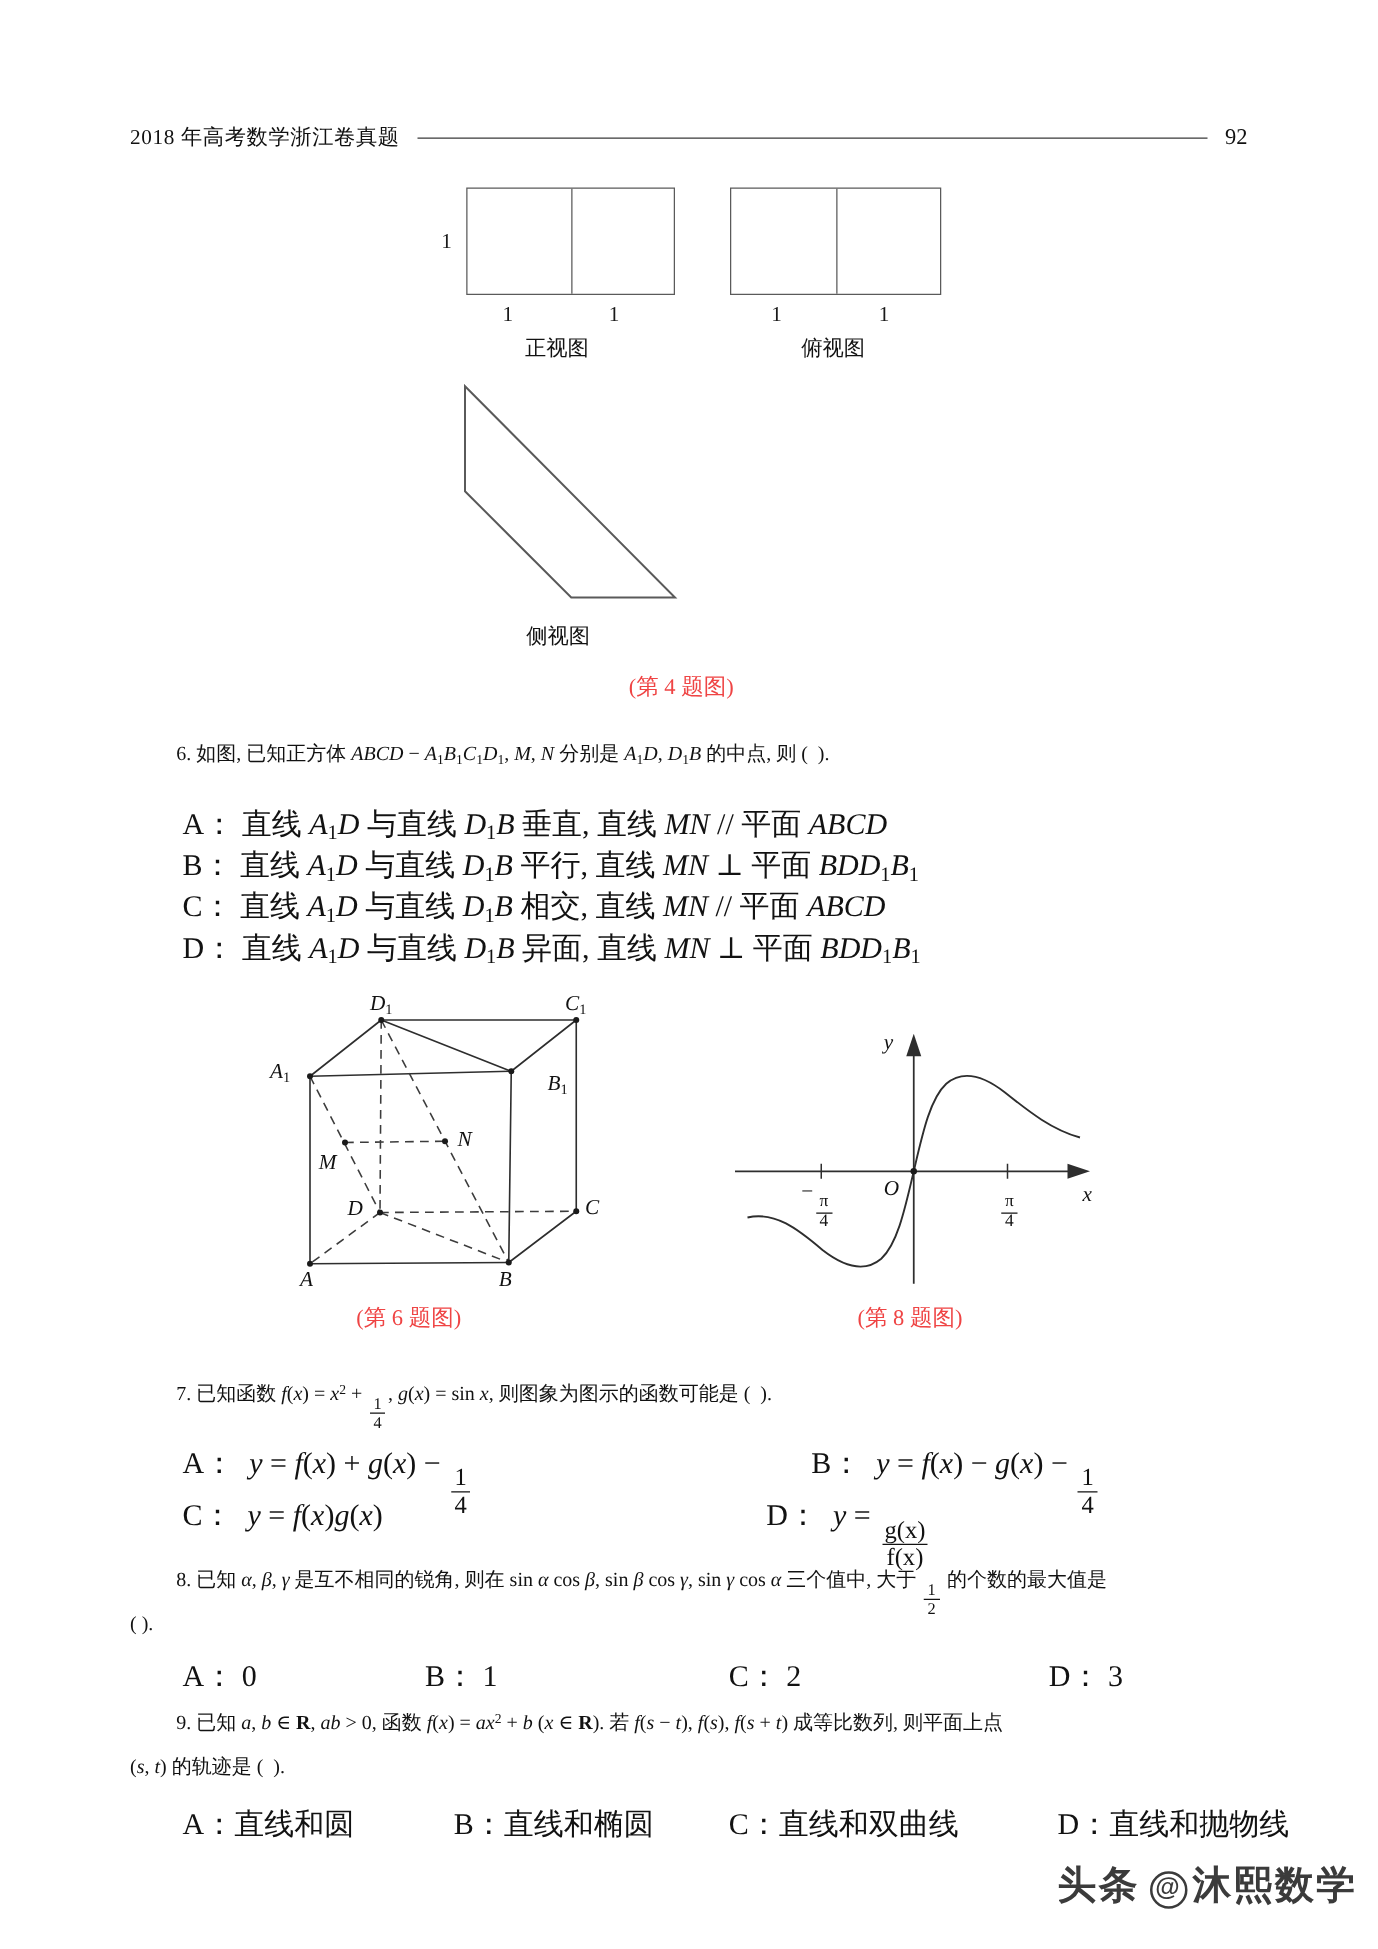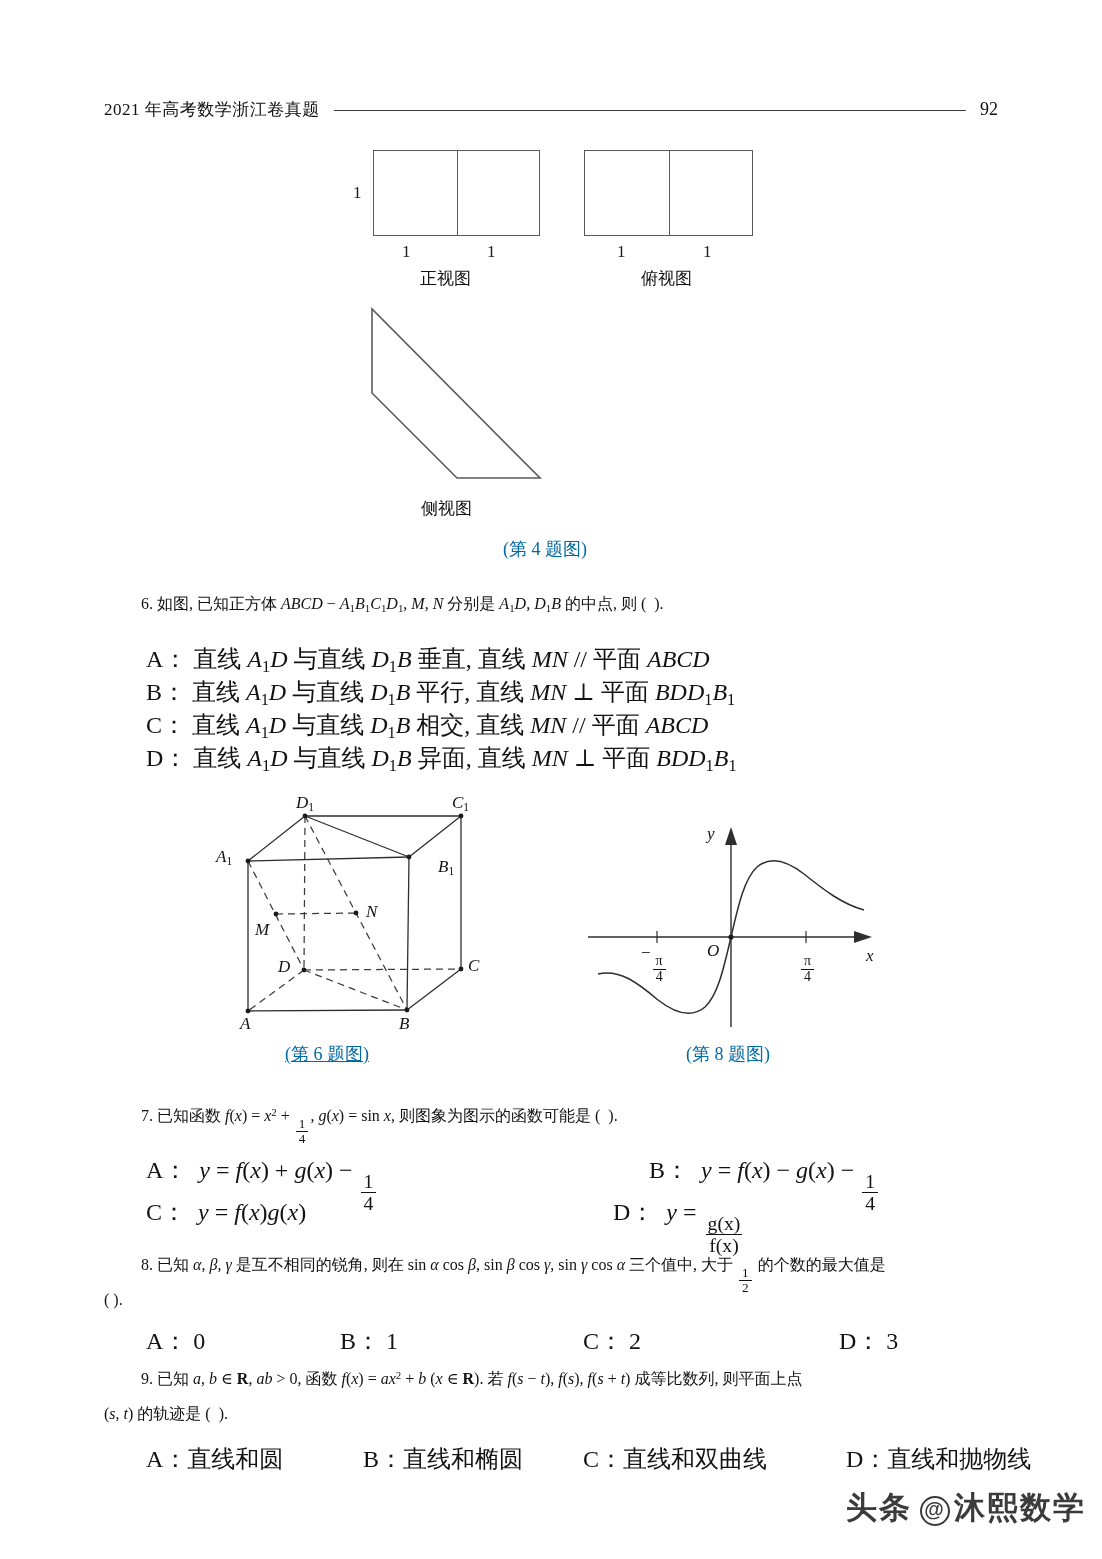--- a/index.html
+++ b/index.html
@@ -57,21 +57,21 @@
     font-size: 16px;
     line-height: 1.55;
     color: #121212;
   }
   .opt {
     font-size: 24px;
     color: #121212;
   }
   .cap {
     font-size: 18px;
-    color: #0369a1;
+    color: #ef4444;
   }
   .figlabel {
     font-size: 17px;
     color: #121212;
   }
   .num { font-size: 17px; }
 
   i.v, .mi { font-style: italic; font-family: "Liberation Serif", serif; }
   .up { font-style: normal; }
 
@@ -134,21 +134,21 @@
     margin: 0 4px 0 8px;
     vertical-align: 2px;
   }
 </style>
 </head>
 <body>
 
 <div class="page">
 
   <div class="header">
-    <span class="header-title">2021 年高考数学浙江卷真题</span>
+    <span class="header-title">2018 年高考数学浙江卷真题</span>
     <span class="header-rule"></span>
     <span class="header-page">92</span>
   </div>
 
   <div class="rectview" style="left:373px; top:150px; width:167px; height:86px;">
     <div class="split"></div>
   </div>
   <div class="abs num" style="left:353px; top:183px;">1</div>
   <div class="abs num" style="left:402px; top:242px;">1</div>
   <div class="abs num" style="left:487px; top:242px;">1</div>
@@ -235,21 +235,21 @@
   <div class="abs figlabel" style="left:296px; top:793px;"><i class="v">D</i><sub>1</sub></div>
   <div class="abs figlabel" style="left:452px; top:793px;"><i class="v">C</i><sub>1</sub></div>
   <div class="abs figlabel" style="left:216px; top:847px;"><i class="v">A</i><sub>1</sub></div>
   <div class="abs figlabel" style="left:438px; top:857px;"><i class="v">B</i><sub>1</sub></div>
   <div class="abs figlabel" style="left:366px; top:902px;"><i class="v">N</i></div>
   <div class="abs figlabel" style="left:255px; top:920px;"><i class="v">M</i></div>
   <div class="abs figlabel" style="left:278px; top:957px;"><i class="v">D</i></div>
   <div class="abs figlabel" style="left:468px; top:956px;"><i class="v">C</i></div>
   <div class="abs figlabel" style="left:240px; top:1014px;"><i class="v">A</i></div>
   <div class="abs figlabel" style="left:399px; top:1014px;"><i class="v">B</i></div>
-  <div class="abs cap" style="left:285px; top:1042px;text-decoration:underline;">(第 6 题图)</div>
+  <div class="abs cap" style="left:285px; top:1042px;">(第 6 题图)</div>
 
   <div class="svgwrap" style="left:580px; top:815px; width:300px; height:215px;">
     <svg width="300" height="215" viewBox="0 0 300 215">
 
       <g stroke="#2e2e2e" stroke-width="1.4" fill="none">
         <path d="M8,122 L277,122"></path>
         <path d="M151,212 L151,22"></path>
 
         <path d="M77,116 L77,128" stroke-width="1.2"></path>
         <path d="M226,116 L226,128" stroke-width="1.2"></path>

